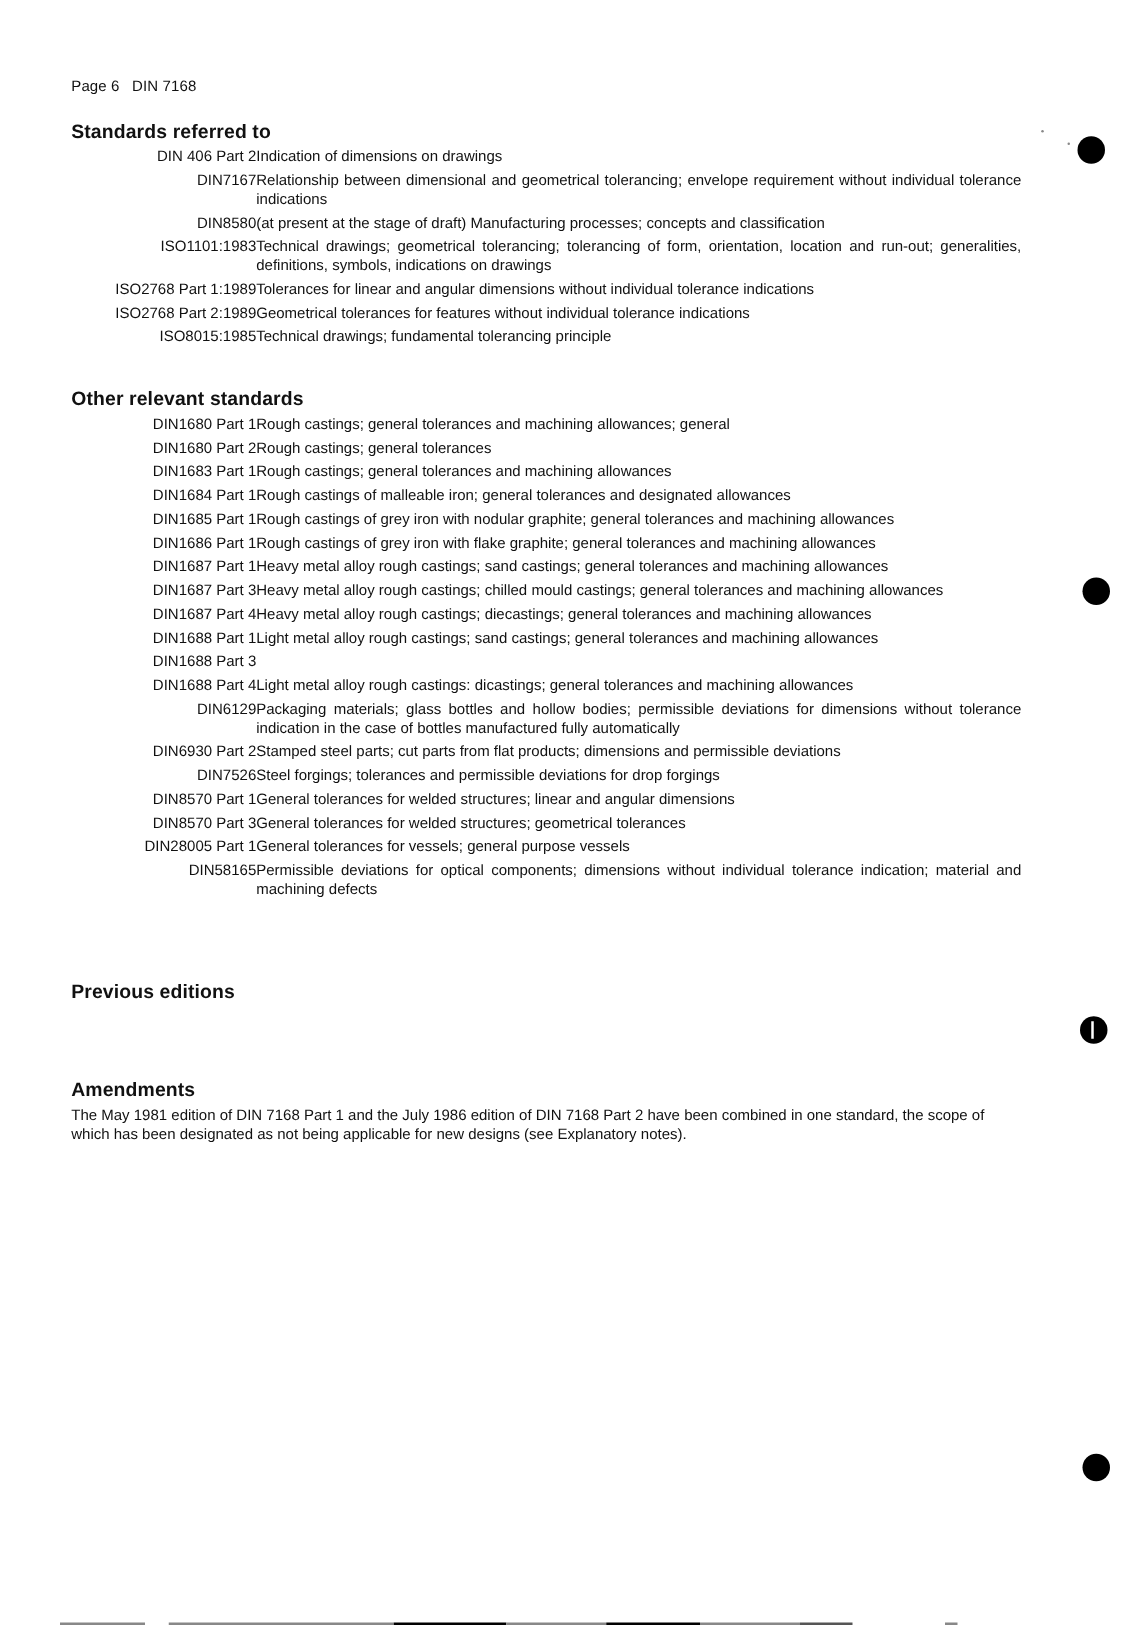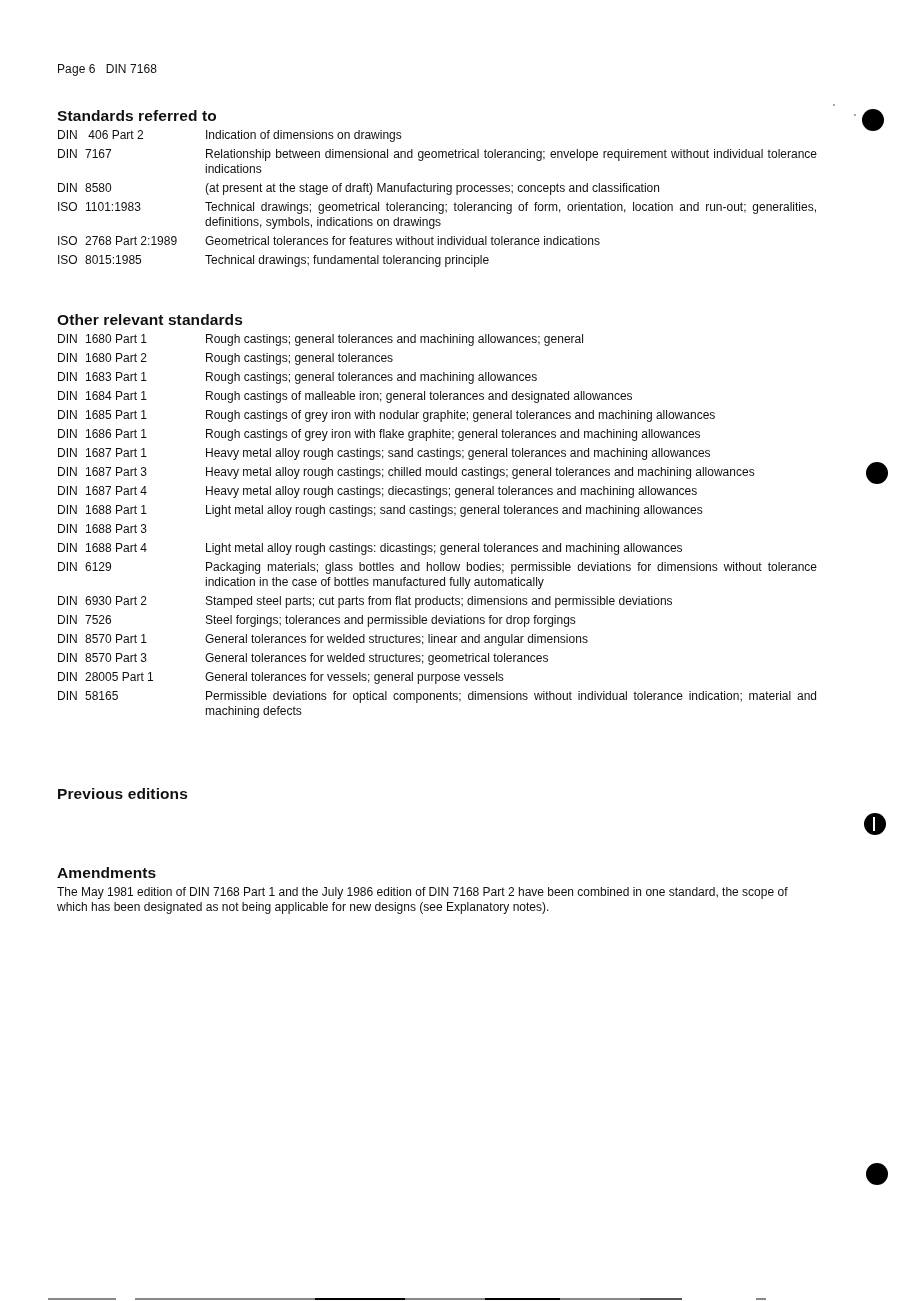--- a/index.html
+++ b/index.html
@@ -5,54 +5,58 @@
   html, body { margin: 0; padding: 0; background: #ffffff; }
   body {
     width: 904px; height: 1301px; position: relative; overflow: hidden;
     font-family: "Liberation Sans", sans-serif; color: #111;
   }
   .page-header { position: absolute; left: 57px; top: 62px; font-size: 12px; letter-spacing: 0.1px; text-align: right; }
   .page-header .gap { display: inline-block; width: 10px; }
   .section { position: absolute; left: 57px; width: 760px; }
   .section-title { font-weight: bold; font-size: 15.5px; margin: 0 0 3px 0; letter-spacing: 0.1px; }
   .row { display: flex; font-size: 12px; line-height: 15px; margin-bottom: 4px; }
-  .ref { flex: 0 0 148px; white-space: pre; }
+  .ref { flex: 0 0 148px; white-space: pre; text-align: right; }
   .ref .org { display: inline-block; width: 28px; }
   .desc { flex: 1; text-align: justify; }
   .para { font-size: 12px; line-height: 15px; width: 752px; }
   .hole { position: absolute; width: 22px; height: 22px; border-radius: 50%; background: #000; }
   .hole.split::after { content: ""; position: absolute; left: 9px; top: 4px; width: 2px; height: 14px; background: #fff; }
   .speck { position: absolute; width: 2px; height: 2px; background: #888; border-radius: 1px; }
   .bottom-rule { position: absolute; top: 1298px; height: 2px; }
 </style>
 </head>
 <body>
 
 <div class="page-header">
   <span>Page 6</span><span class="gap"></span><span>DIN 7168</span>
 </div>
 
-<div class="section" style="top:107px;">
+<div class="section" style="top:97px;">
   <div class="section-title">Standards referred to</div>
   <div id="ref-list">
       <div class="row">
         <div class="ref"><span class="org">DIN</span><span> 406 Part 2</span></div>
         <div class="desc">Indication of dimensions on drawings</div>
       </div>
       <div class="row">
         <div class="ref"><span class="org">DIN</span><span>7167</span></div>
         <div class="desc">Relationship between dimensional and geometrical tolerancing; envelope requirement without individual tolerance indications</div>
       </div>
       <div class="row">
         <div class="ref"><span class="org">DIN</span><span>8580</span></div>
         <div class="desc">(at present at the stage of draft)    Manufacturing processes; concepts and classification</div>
       </div>
       <div class="row">
         <div class="ref"><span class="org">ISO</span><span>1101:1983</span></div>
         <div class="desc">Technical drawings; geometrical tolerancing; tolerancing of form, orientation, location and run-out; generalities, definitions, symbols, indications on drawings</div>
+      </div>
+      <div class="row">
+        <div class="ref"><span class="org">ISO</span><span>2768 Part 1:1989</span></div>
+        <div class="desc">Tolerances for linear and angular dimensions without individual tolerance indications</div>
       </div>
       <div class="row">
         <div class="ref"><span class="org">ISO</span><span>2768 Part 2:1989</span></div>
         <div class="desc">Geometrical tolerances for features without individual tolerance indications</div>
       </div>
       <div class="row">
         <div class="ref"><span class="org">ISO</span><span>8015:1985</span></div>
         <div class="desc">Technical drawings; fundamental tolerancing principle</div>
       </div>
     </div>

